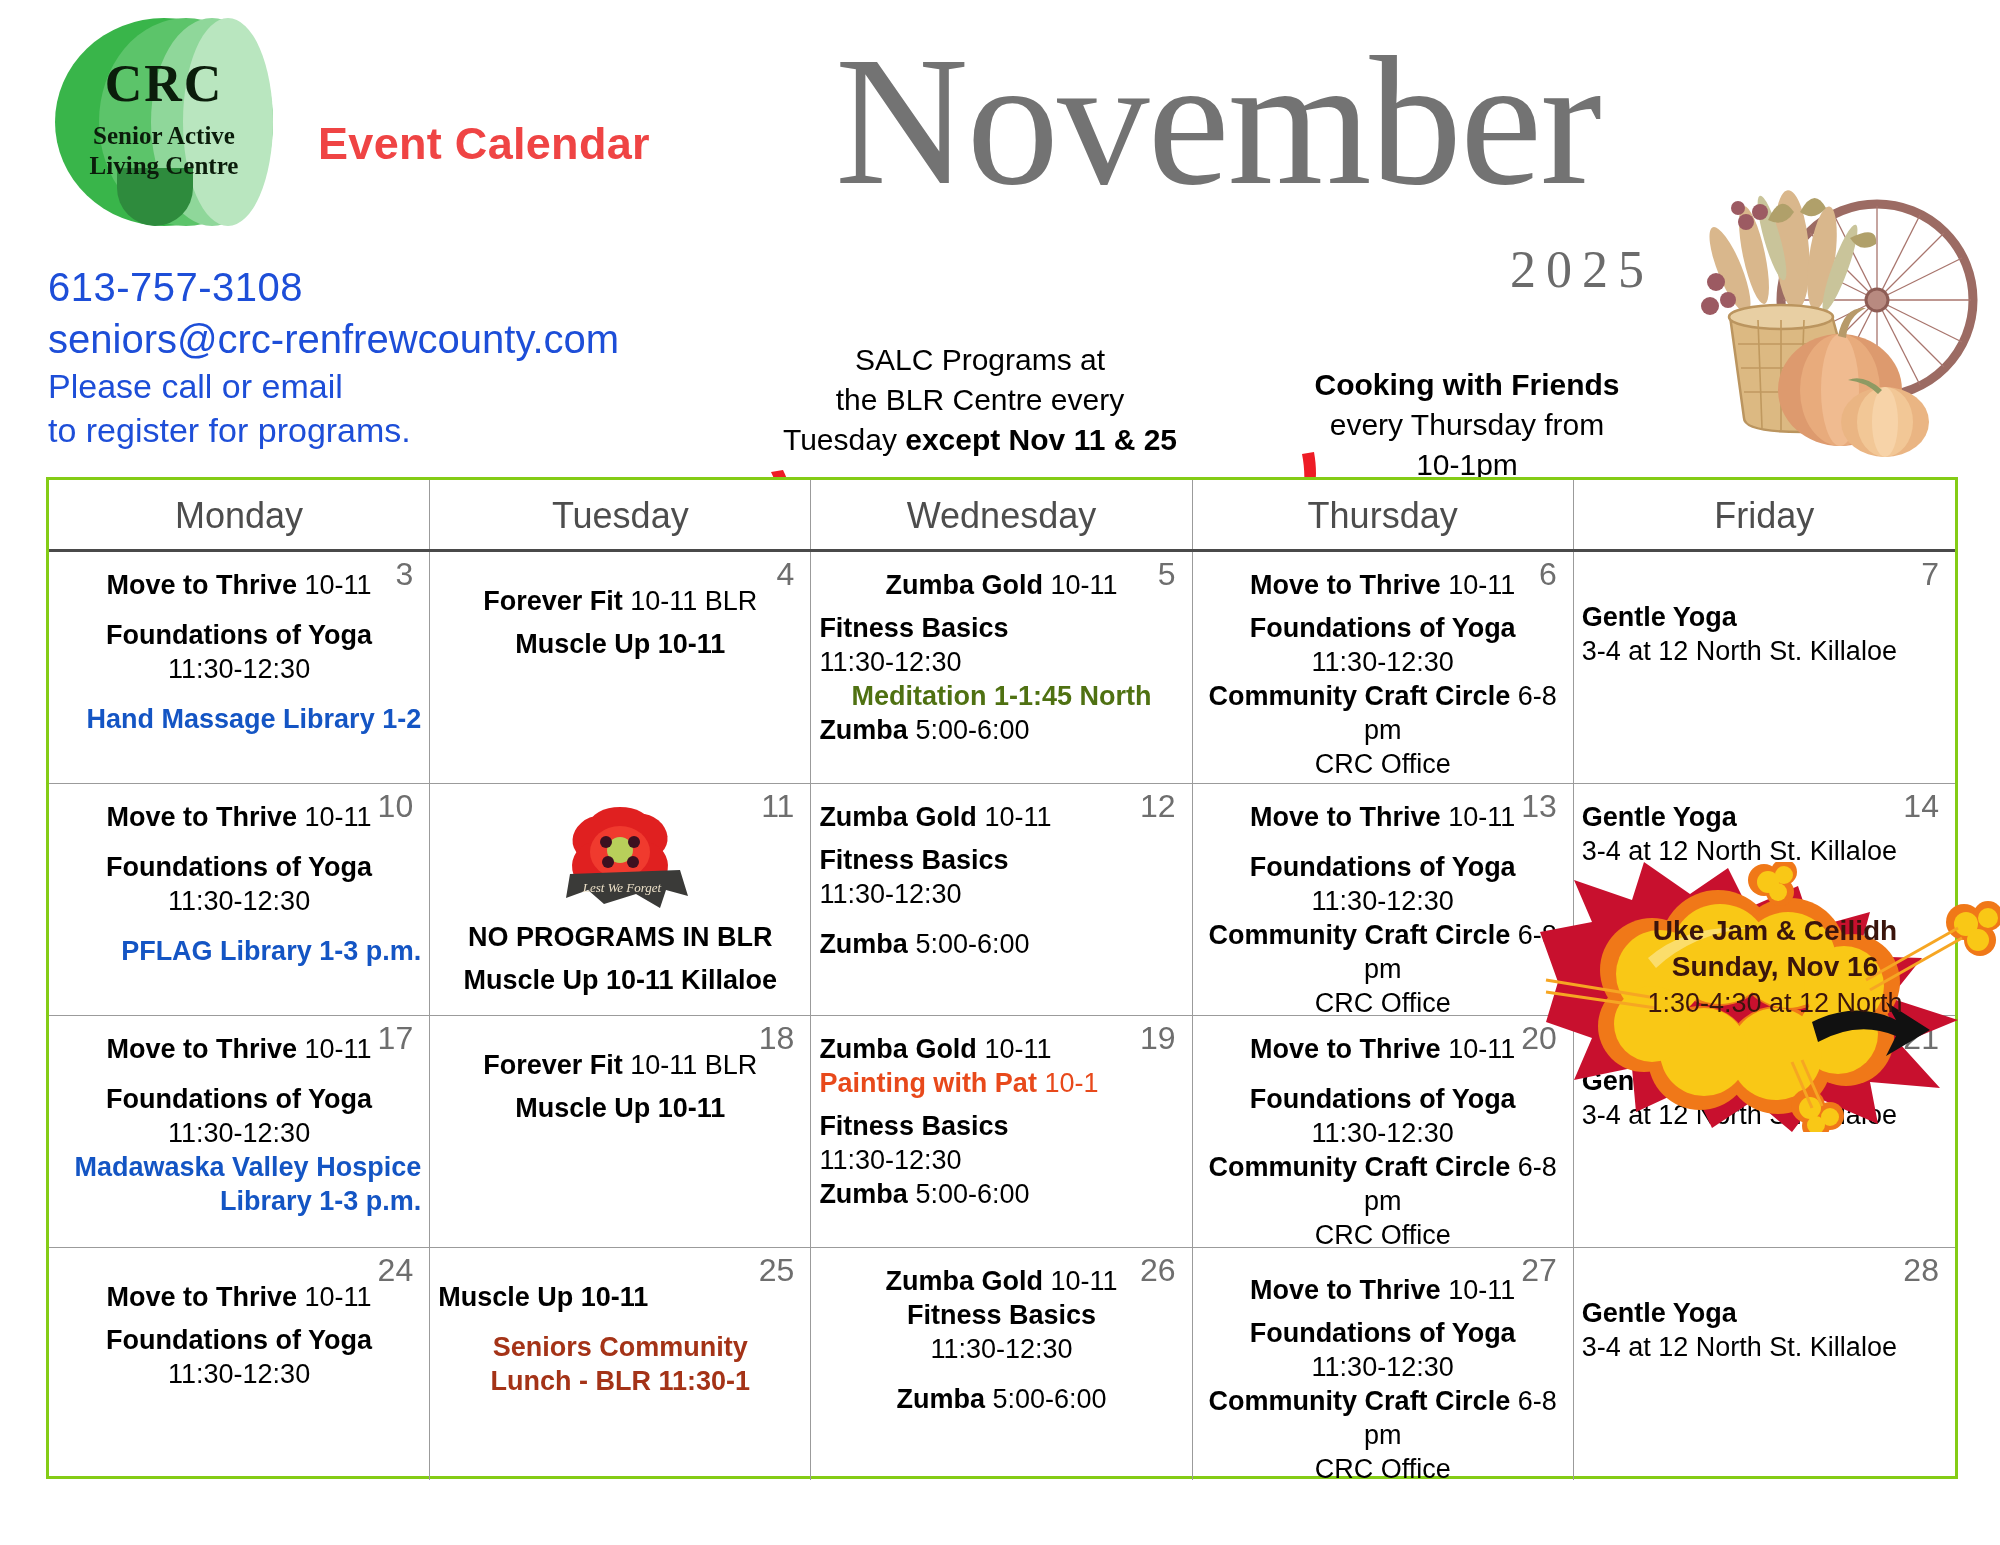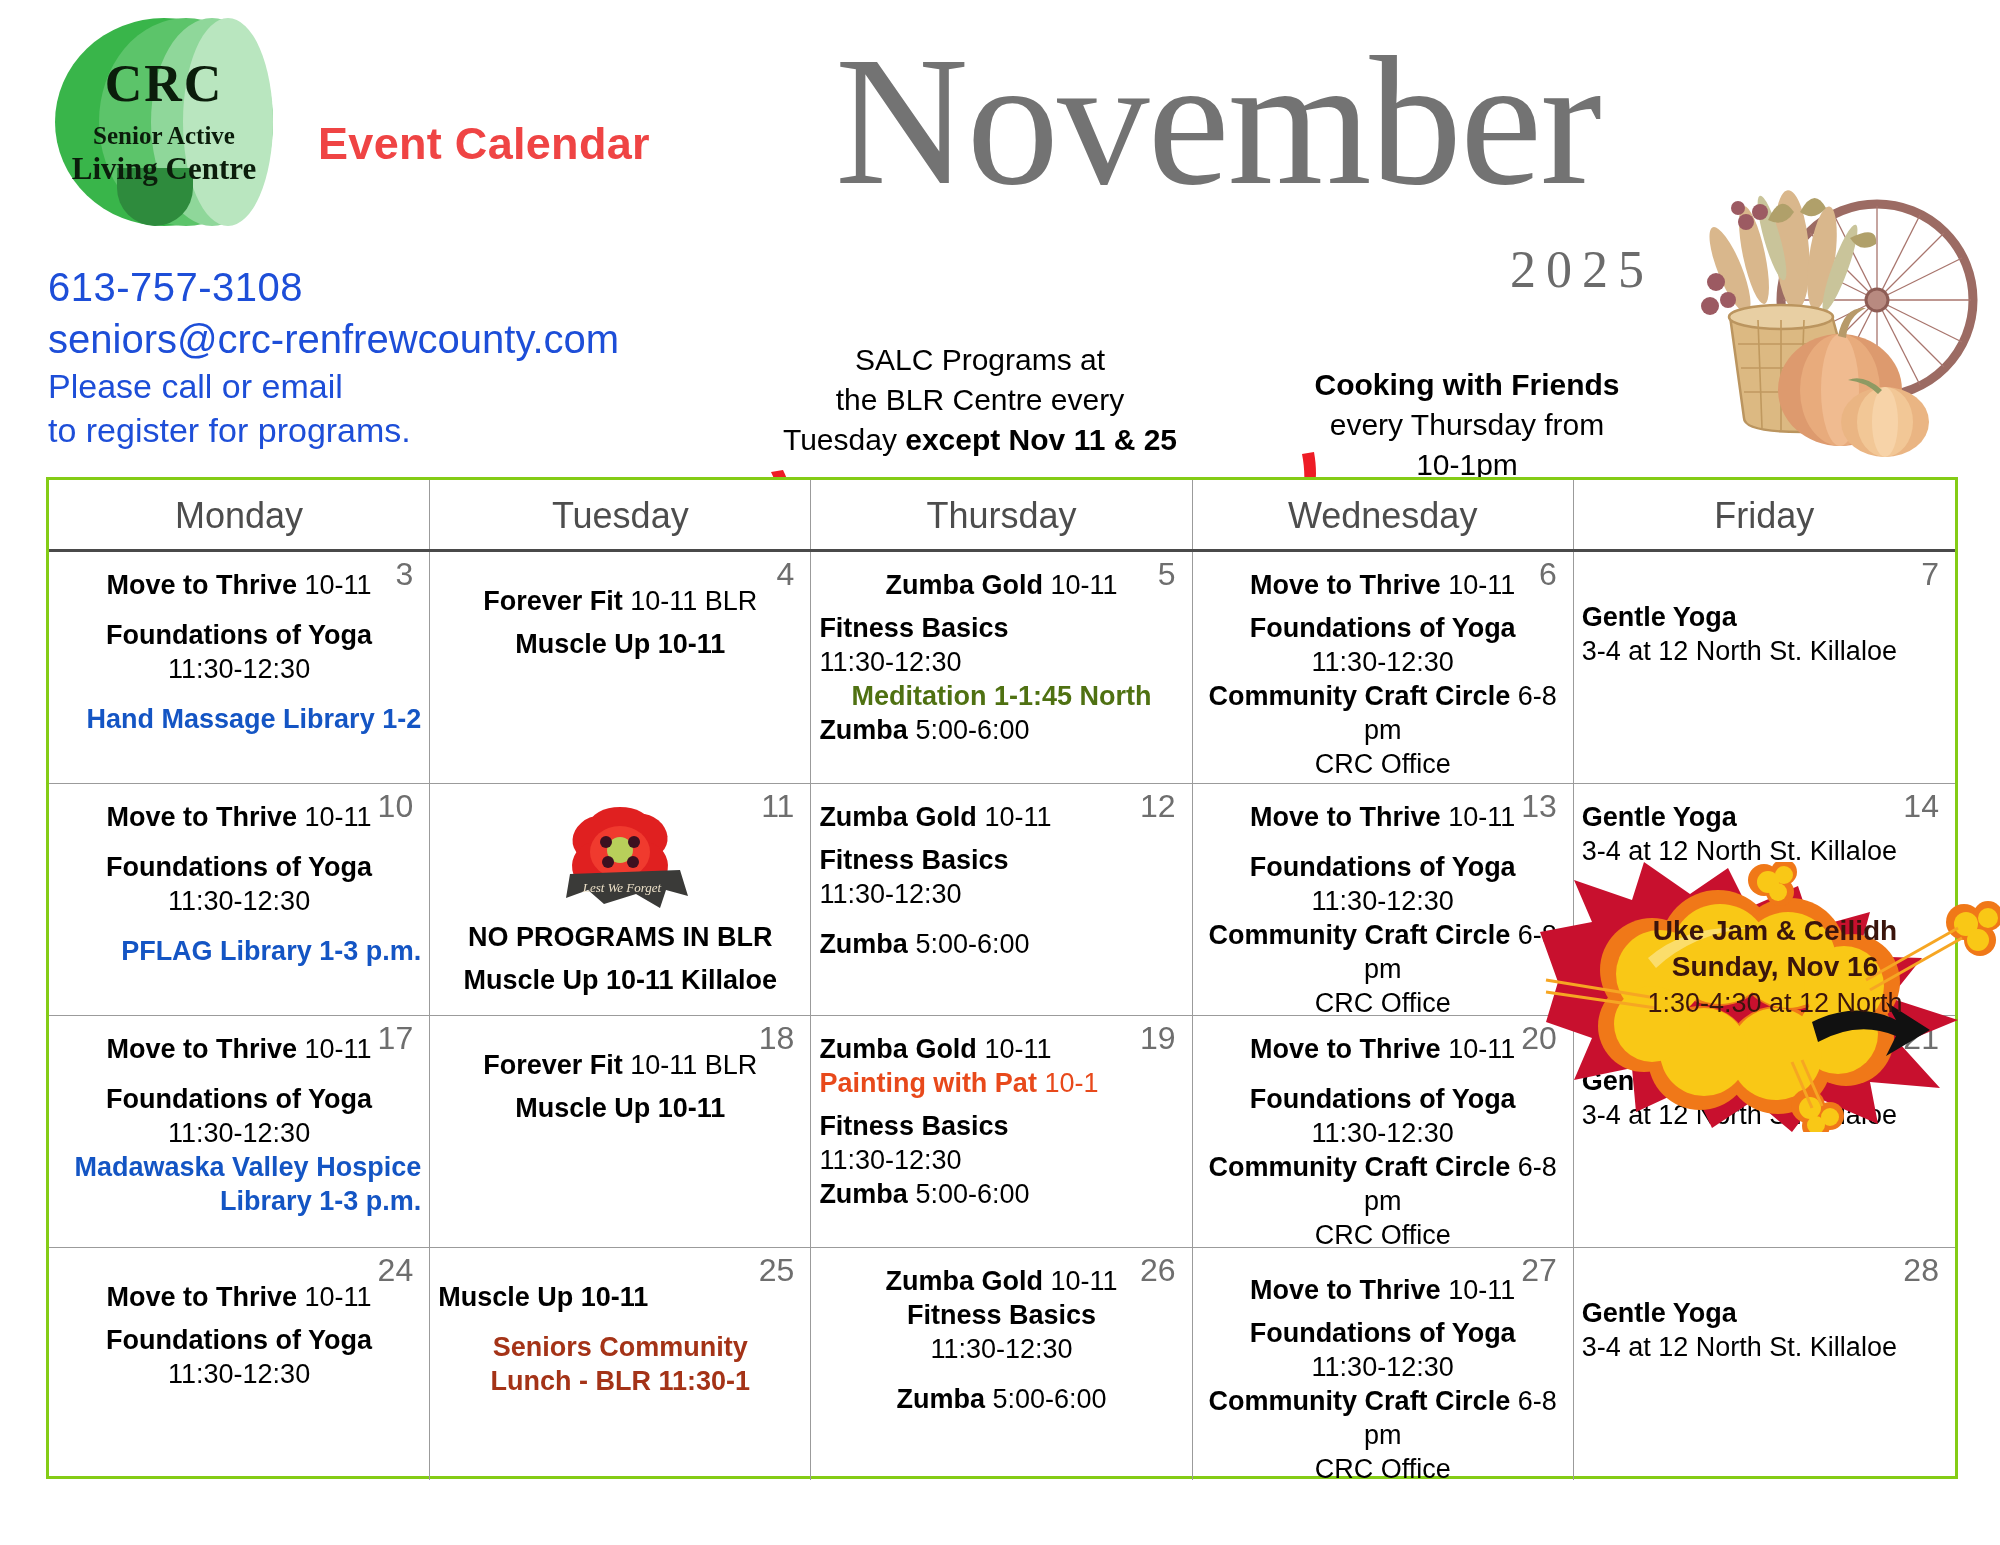--- a/index.html
+++ b/index.html
@@ -17,21 +17,21 @@
   .logo-e1 { left: 0; top: 0; width: 218px; height: 208px; background: #39b54a; }
   .logo-e2 { left: 44px; top: 0; width: 174px; height: 208px; background: #5cc46a; }
   .logo-e3 { left: 96px; top: 0; width: 122px; height: 208px; background: #8fd79a; }
   .logo-e4 { left: 128px; top: 0; width: 90px; height: 208px; background: #b9e6bf; }
   .logo-trunk { position: absolute; left: 62px; top: 150px; width: 76px; height: 58px;
                 background: #2e8b3d; border-radius: 0 0 38px 38px; }
   .logo-txt { position: absolute; left: 0; top: 0; width: 218px; text-align: center;
               font-family: "Liberation Serif", serif; color: #0b1d0b; }
   .logo-crc { top: 40px; font-size: 52px; font-weight: 700; letter-spacing: 2px; line-height: 1; }
   .logo-l1 { top: 104px; font-size: 25px; font-weight: 600; line-height: 1.08; }
-  .logo-l2 { top: 134px; font-size: 31px; font-weight: 600; line-height: 1.08; }
+  .logo-l2 { top: 134px; font-size: 25px; font-weight: 600; line-height: 1.08; }
 
   .event-cal { position: absolute; left: 318px; top: 118px; font-size: 45px;
                font-weight: 700; color: #ef4444; letter-spacing: .3px; }
 
   .month-title { position: absolute; left: 835px; top: 28px; font-family: Liberation Serif, serif;
                  font-size: 185px; color: #737373; letter-spacing: -2px; line-height: 1; }
   .year { position: absolute; left: 1510px; top: 240px; font-family: "Liberation Serif", serif;
           font-size: 52px; color: #6b6b6b; letter-spacing: 10px; }
 
   .contact { position: absolute; left: 48px; top: 262px; color: #1d4ed8; }
@@ -199,22 +199,22 @@
       <ellipse cx="213" cy="262" rx="28" ry="35" fill="#f2c796"></ellipse>
       <ellipse cx="213" cy="262" rx="13" ry="35" fill="#f7d3a8"></ellipse>
       <path d="M210 230 q-18 -16 -34 -10 q18 2 30 14Z" fill="#8e9a63"></path>
     </g>
   </svg>
 
   <div class="cal">
     <div class="row hdr-row" id="hdr-row">
         <div class="cell hdr-cell">Monday</div>
         <div class="cell hdr-cell">Tuesday</div>
+        <div class="cell hdr-cell">Wednesday</div>
         <div class="cell hdr-cell">Thursday</div>
-        <div class="cell hdr-cell">Wednesday</div>
         <div class="cell hdr-cell">Friday</div>
       </div>
     <div id="weeks">
         <div class="row wk-row">
           <div class="cell">
             <div class="daynum">3</div>
             <div class="evts">
               <div class="evt"><span class="b">Move to Thrive</span><span> 10-11</span></div>
               <div class="sp"></div>
               <div class="evt"><span class="b">Foundations of Yoga</span></div>

